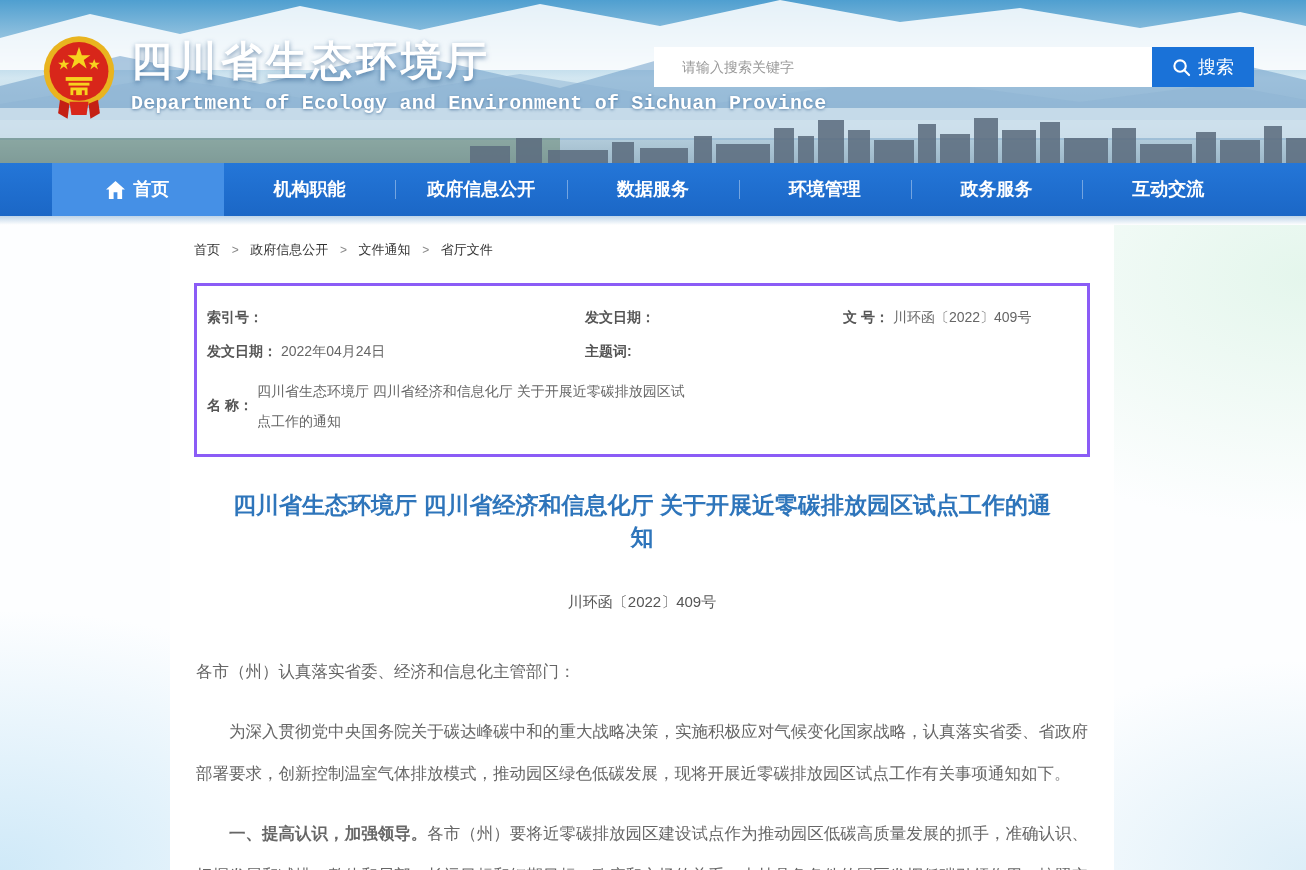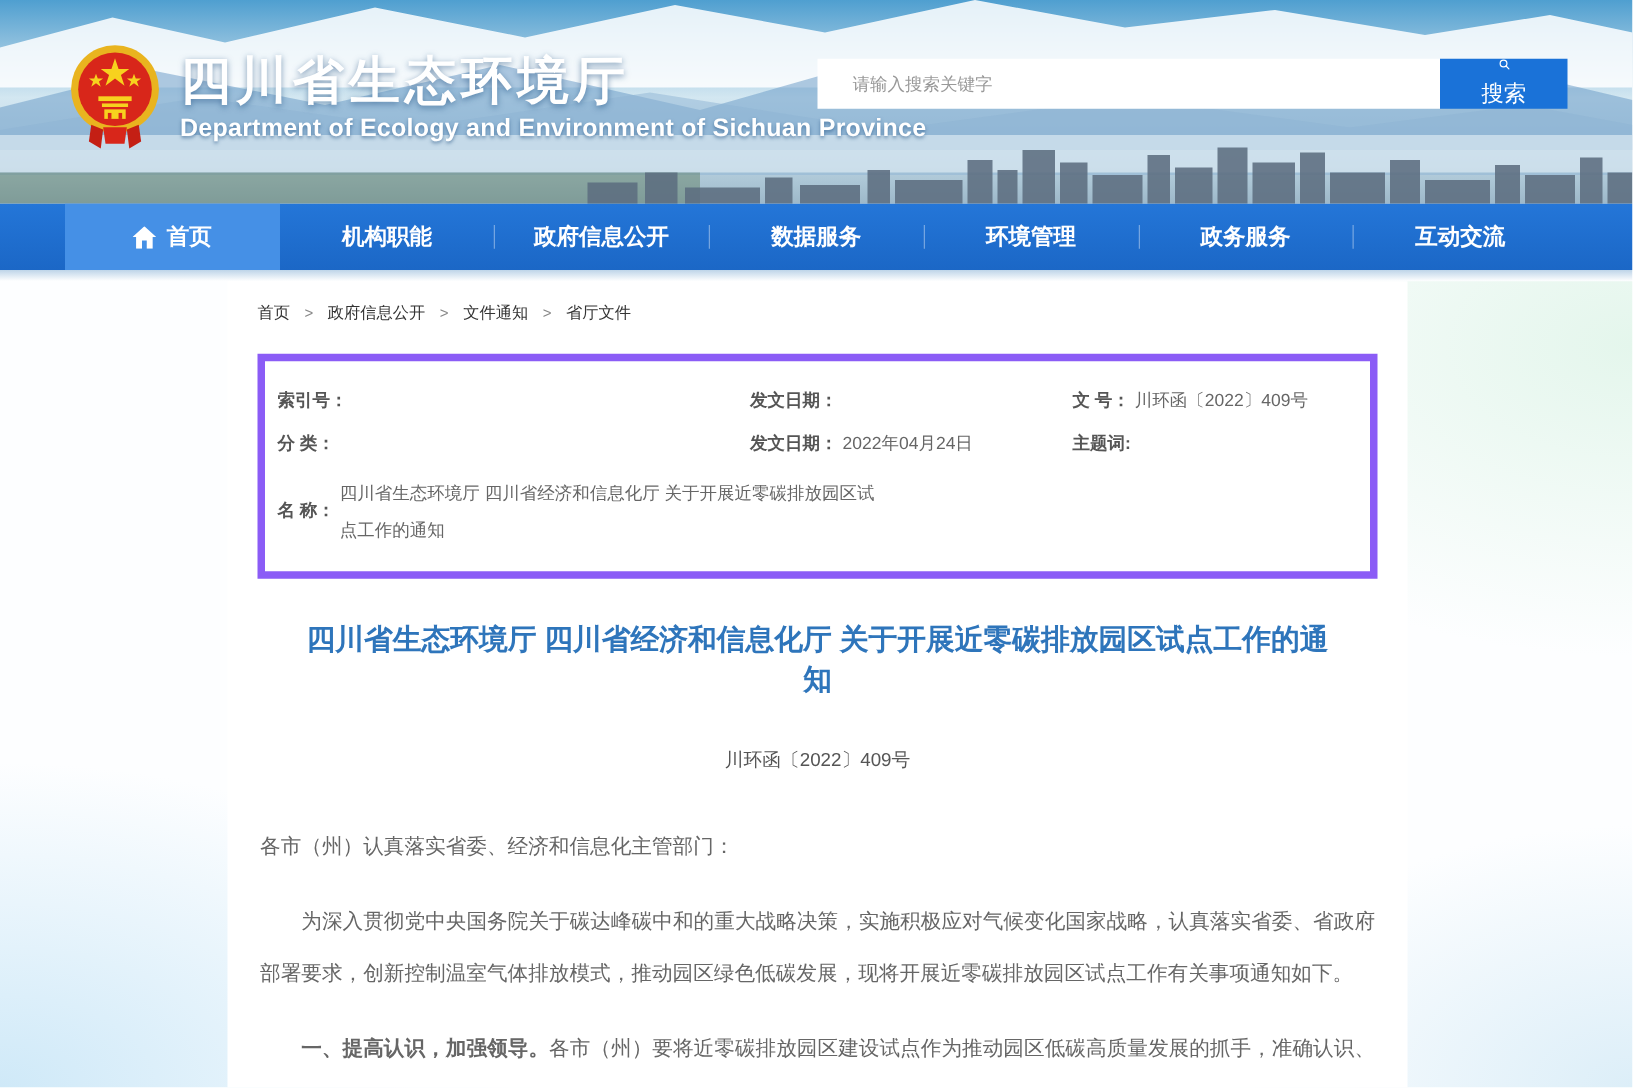--- a/index.html
+++ b/index.html
@@ -3,57 +3,57 @@
 <meta charset="utf-8">
 <style>
   * { margin:0; padding:0; box-sizing:border-box; }
   html,body { width:1306px; height:870px; overflow:hidden; font-family:"Liberation Sans","DejaVu Sans",sans-serif; background:#fff; }
 
   
   .banner { position:relative; height:163px; overflow:hidden;
     background:linear-gradient(180deg,#4f9fd0 0%,#8fc0de 22%,#d3e7f1 48%,#bcd5e3 78%,#9db8c9 100%); }
   .banner svg.scene { position:absolute; left:0; top:0; width:100%; height:100%; display:block; }
 
-  .logo-wrap { position:absolute; left:54px; top:33px; display:flex; align-items:flex-start; }
+  .logo-wrap { position:absolute; left:41px; top:33px; display:flex; align-items:flex-start;font-family:Liberation Mono, monospace; }
   .emblem { width:76px; height:90px; margin-right:14px; flex:none; }
   .site-name-cn { color:#fff; font-size:41px; font-weight:bold; letter-spacing:4px;
     text-shadow:0 2px 5px rgba(20,70,120,.55); line-height:1.15; margin-top:8px; }
   .site-name-en { color:#fff; font-size:20px; font-weight:bold; letter-spacing:.2px;
     text-shadow:0 1px 3px rgba(20,70,120,.55); margin-top:4px; }
 
   .search-area { position:absolute; top:47px; right:52px; display:flex; height:40px; width:600px; }
   .search-input { flex:1; height:40px; border:none; outline:none; padding:0 28px; font-size:14px; color:#333;
     background:#fff; }
   .search-input::placeholder { color:#999; }
   .search-btn { width:102px; height:40px; border:none; background:#1a72d8; color:#fff; font-size:18px;
-    display:flex; align-items:center; justify-content:center; gap:7px; cursor:pointer;flex-direction:column; }
+    display:flex; align-items:center; justify-content:center; gap:7px; cursor:pointer; }
 
   
   .nav { height:53px; background:linear-gradient(180deg,#2476d8 0%,#1b67c6 100%); display:flex; padding:0 52px; position:relative; z-index:2; }
   .nav-item { flex:1; text-align:center; line-height:53px; color:#fff; font-size:18px; font-weight:bold;
     position:relative; cursor:pointer; display:flex; align-items:center; justify-content:center; gap:8px; }
   .nav-item + .nav-item::before { content:""; position:absolute; left:0; top:17px; height:19px; width:1px; background:rgba(255,255,255,.38); }
   .nav-item.active { background:#4590e6; }
   .nav-item.active + .nav-item::before { display:none; }
   .nav-shadow { height:9px; background:linear-gradient(180deg,rgba(125,170,210,.5),rgba(255,255,255,0)); position:relative; z-index:1; }
 
   
   .page { position:relative; height:645px;
     background:
       radial-gradient(55% 65% at 0% 100%, #cfe9f8 0%, rgba(207,233,248,0) 62%),
       radial-gradient(45% 55% at 100% 8%, #e4f6ec 0%, rgba(228,246,236,0) 70%),
       radial-gradient(40% 50% at 100% 100%, #dceef8 0%, rgba(220,238,248,0) 65%),
       #fdfeff; }
-  .panel { position:absolute; left:182px; top:0; width:944px; height:100%; background:#fff; padding:16px 24px 0 24px; }
+  .panel { position:absolute; left:170px; top:0; width:944px; height:100%; background:#fff; padding:16px 24px 0 24px; }
 
   .breadcrumb { font-size:13px; color:#333; margin-bottom:24px; }
   .breadcrumb a { color:#333; text-decoration:none; cursor:pointer; }
   .crumb-sep { color:#888; margin:0 8px; font-size:12px; }
 
-  .meta-box { border:6px solid #8b5cf6; padding:20px 16px 18px 10px; }
+  .meta-box { border:3px solid #8b5cf6; padding:20px 16px 18px 10px; }
   .meta-grid { display:grid; grid-template-columns:378px 258px 1fr; row-gap:12px; font-size:14px; }
   .meta-cell { display:flex; align-items:flex-start; line-height:22px; }
   .m-label { font-weight:bold; color:#555; white-space:nowrap; }
   .m-value { color:#666; margin-left:4px; }
   .meta-name-row { grid-column:1 / -1; display:flex; align-items:center; margin-top:2px; }
   .meta-name-row .m-value { max-width:440px; line-height:30px; }
 
   .doc-title { margin:32px 30px 0; text-align:center; color:#2e75bb; font-size:23px; font-weight:bold; line-height:1.4; }
   .doc-number { text-align:center; margin-top:40px; color:#555; font-size:15px; }
 
@@ -188,24 +188,20 @@
         </div>
         <div class="meta-cell">
           <span class="m-label">发文日期：</span>
           <span class="m-value"></span>
         </div>
         <div class="meta-cell">
           <span class="m-label">文 号：</span>
           <span class="m-value">川环函〔2022〕409号</span>
         </div>
         <div class="meta-cell">
-          <span class="m-label">分 类：</span>
-          <span class="m-value"></span>
-        </div>
-        <div class="meta-cell">
           <span class="m-label">发文日期：</span>
           <span class="m-value">2022年04月24日</span>
         </div>
         <div class="meta-cell">
           <span class="m-label">主题词:</span>
           <span class="m-value"></span>
         </div>
         <div class="meta-name-row">
           <span class="m-label">名 称：</span>
           <span class="m-value">四川省生态环境厅 四川省经济和信息化厅 关于开展近零碳排放园区试点工作的通知</span>

